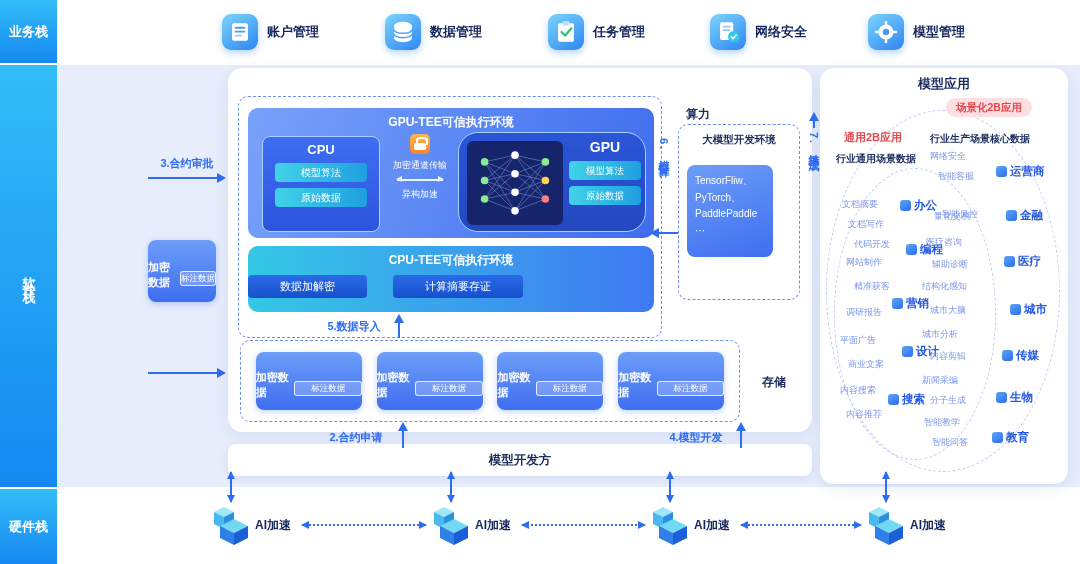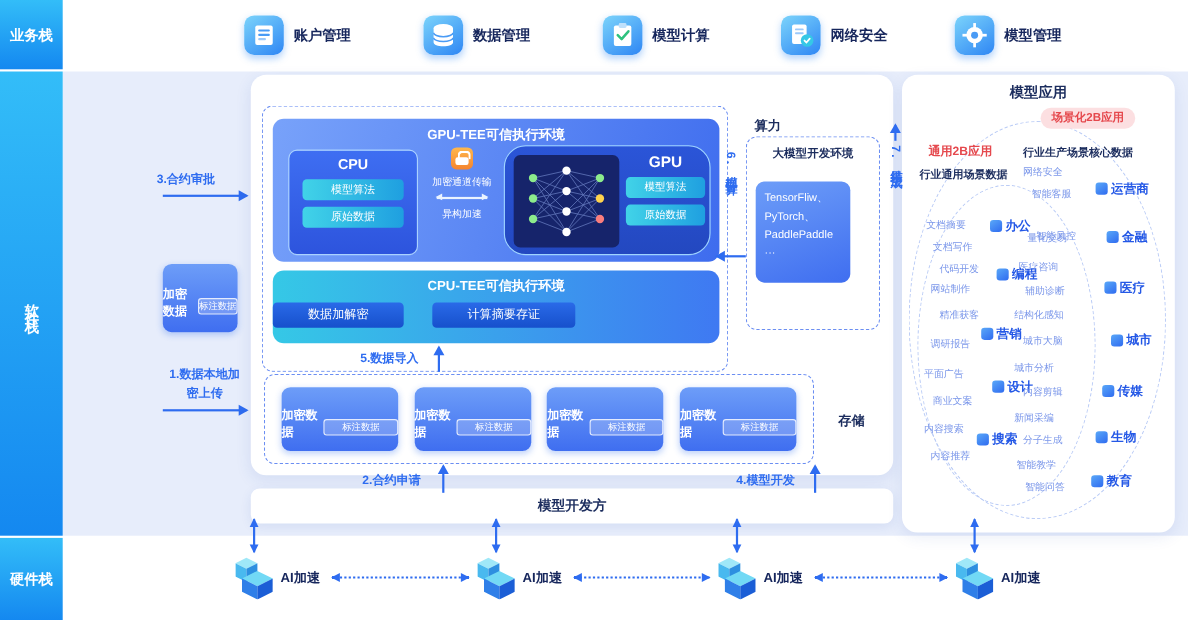--- a/index.html
+++ b/index.html
@@ -162,21 +162,21 @@
     <span class="nav-label">数据管理</span>
   </div>
   <div class="nav-item" style="left:548px">
     <span class="tile">
         <svg viewBox="0 0 34 34">
           <rect x="8" y="7" width="18" height="21" rx="2" fill="#fff"></rect>
           <rect x="13" y="4.5" width="8" height="5" rx="1.5" fill="#bfe0fb"></rect>
           <path d="M12 17l4 4 7-8" stroke="#2ec27e" stroke-width="2.6" fill="none" stroke-linecap="round" stroke-linejoin="round"></path>
         </svg>
       </span>
-    <span class="nav-label">模型计算</span>
+    <span class="nav-label">任务管理</span>
   </div>
   <div class="nav-item" style="left:710px">
     <span class="tile">
         <svg viewBox="0 0 34 34">
           <rect x="8" y="6" width="15" height="20" rx="2" fill="#fff"></rect>
           <rect x="11" y="10" width="9" height="2" rx="1" fill="#9cc9fa"></rect>
           <rect x="11" y="14" width="9" height="2" rx="1" fill="#9cc9fa"></rect>
           <circle cx="23.5" cy="22.5" r="6.5" fill="#35c8e6"></circle>
           <path d="M20.8 22.5l2 2 3.4-4" stroke="#fff" stroke-width="1.8" fill="none" stroke-linecap="round"></path>
         </svg>
@@ -193,29 +193,28 @@
             <rect x="23.5" y="15.6" width="6" height="2.8"></rect>
           </g>
           <circle cx="17" cy="17" r="8.5" fill="#fff"></circle>
           <circle cx="17" cy="17" r="3.6" fill="#4a9bf5"></circle>
         </svg>
       </span>
     <span class="nav-label">模型管理</span>
   </div>
 
 
-  <div class="flow-label" style="left:130px;top:155px;width:78px">3.合约审批</div>
+  <div class="flow-label" style="left:148px;top:155px;width:78px">3.合约审批</div>
   <div class="arrow-r" style="left:148px;top:177px;width:76px"></div>
 
   <div class="enc-box" style="position:absolute;left:148px;top:240px;width:68px;height:62px">
     <div class="enc-title">加密数据</div>
     <div class="enc-pill">标注数据</div>
   </div>
 
-  <div class="flow-label" style="left:150px;top:333px;width:72px">1.数据本地加密上传</div>
   <div class="arrow-r" style="left:148px;top:372px;width:76px"></div>
 
   <div class="panel" style="left:228px;top:68px;width:584px;height:364px">
 
     <div class="dash" style="left:10px;top:28px;width:424px;height:242px"></div>
 
     <div class="gpu-tee" style="left:20px;top:40px;width:406px;height:130px">
       <div class="box-title">GPU-TEE可信执行环境</div>
       <div class="chip" style="left:14px;top:28px;width:118px;height:96px">
         <div class="chip-label">CPU</div>

